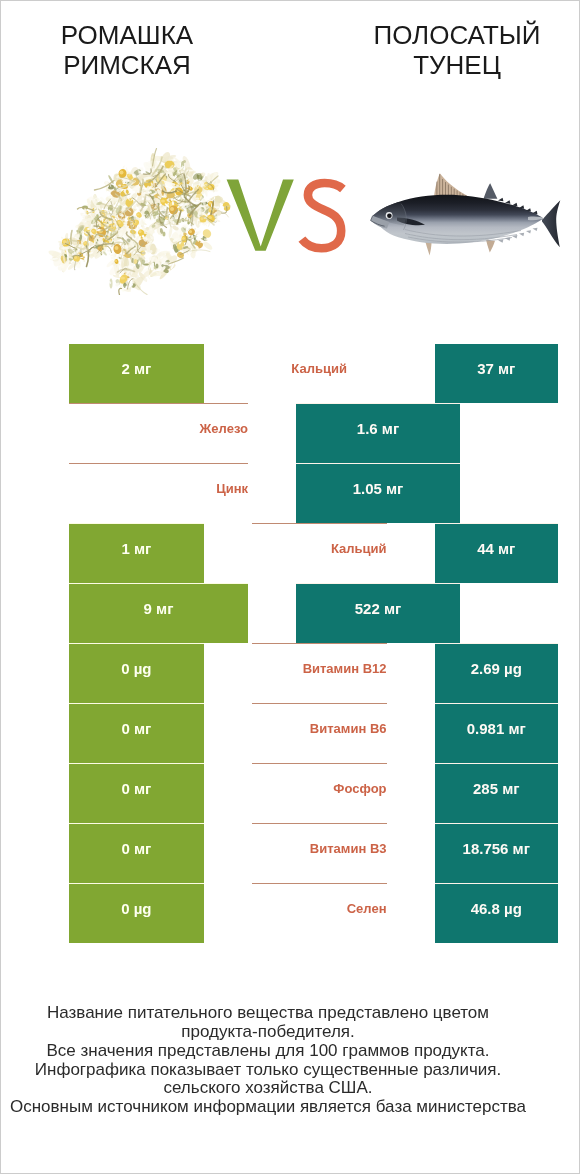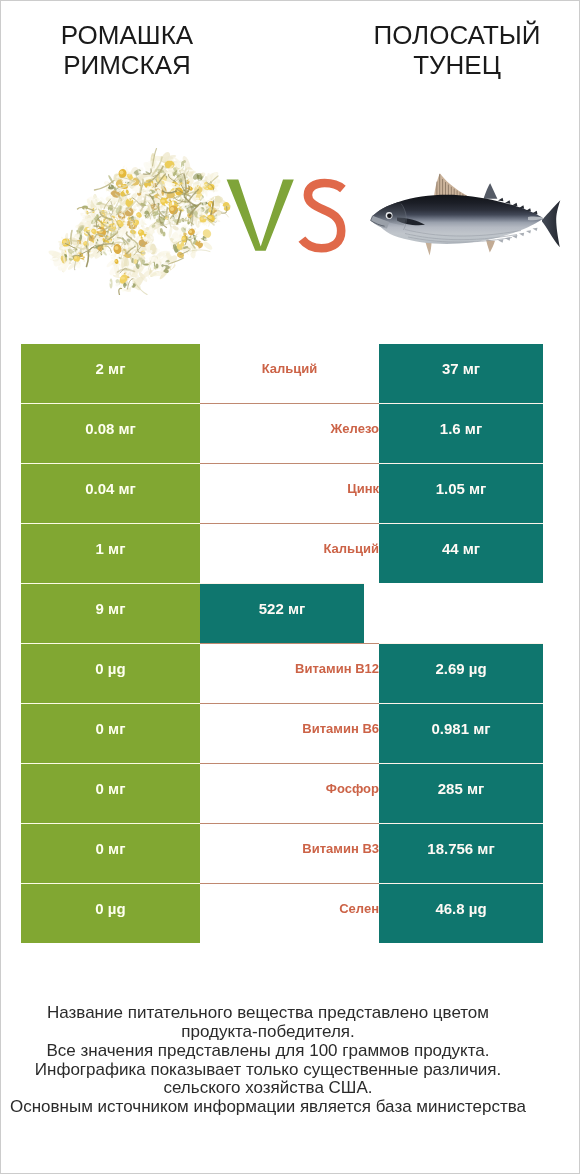--- a/index.html
+++ b/index.html
@@ -22,21 +22,21 @@
   .hero-right svg{position:absolute;left:0;top:0;}
 
   
   .vs{position:absolute;left:0;top:0;width:578px;height:300px;}
   .vs svg{position:absolute;left:0;top:0;}
 
   
   .table{position:absolute;left:20px;top:342.6px;width:537px;}
   .row{position:relative;height:59.9px;display:flex;}
   .cell{height:100%;display:flex;align-items:center;justify-content:center;
-        box-sizing:border-box;font-size:15px;font-weight:700;line-height:20px;}
+        box-sizing:border-box;font-size:15px;font-weight:700;line-height:20px;margin-left:48px;}
   .cell span{display:block;position:relative;top:-4.5px;}
   .cell-left{width:179px;color:#fefff0;background:#81a732;}
   .cell-mid{width:179px;background:#fff;}
   .cell-right{width:164px;color:#fffaf5;background:#0f766e;}
   .row + .row .cell-left{border-top:1.6px solid #fcfce4;}
   .row + .row .cell-right{border-top:1.6px solid #fdf4ea;}
   .row + .row .cell-mid{border-top:1.6px solid #c08a72;justify-content:flex-end;}
   .nm{font-size:13px;font-weight:700;color:#cc6347;}
 
   
@@ -1654,34 +1654,28 @@
           <span>2 мг</span>
         </div>
         <div class="cell cell-mid">
           <span class="nm">Кальций</span>
         </div>
         <div class="cell cell-right">
           <span>37 мг</span>
         </div>
       </div>
       <div class="row">
-        <div class="cell cell-left">
-          <span>0.08 мг</span>
-        </div>
         <div class="cell cell-mid">
           <span class="nm">Железо</span>
         </div>
         <div class="cell cell-right">
           <span>1.6 мг</span>
         </div>
       </div>
       <div class="row">
-        <div class="cell cell-left">
-          <span>0.04 мг</span>
-        </div>
         <div class="cell cell-mid">
           <span class="nm">Цинк</span>
         </div>
         <div class="cell cell-right">
           <span>1.05 мг</span>
         </div>
       </div>
       <div class="row">
         <div class="cell cell-left">
           <span>1 мг</span>

